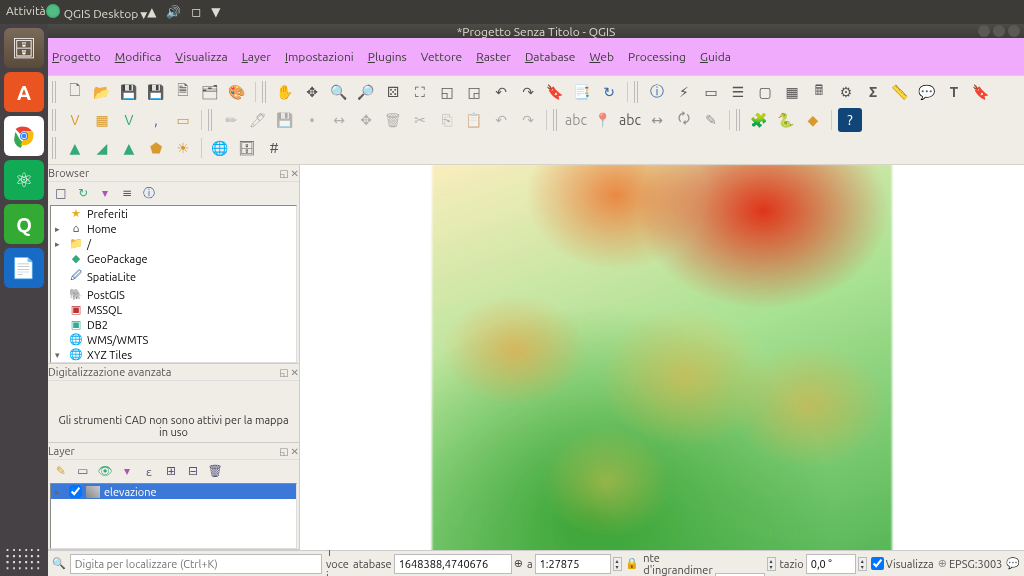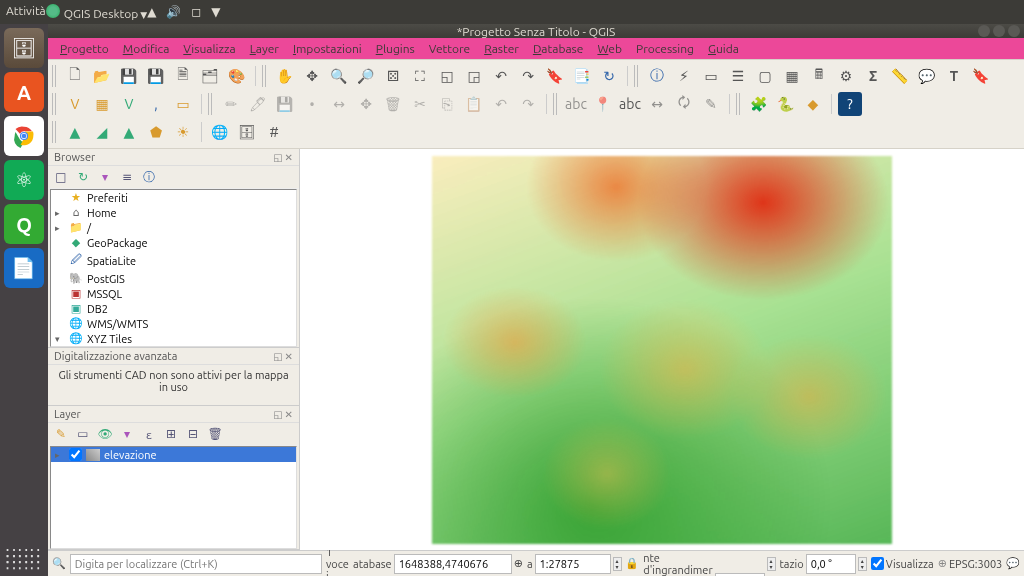--- a/index.html
+++ b/index.html
@@ -24,36 +24,36 @@
   .launcher .doc { background: #186bc4; }
   .launcher .grid { position: absolute; bottom: 8px; color: #ddd; font-size: 16px; letter-spacing: 2px; line-height: 6px; }
   
   
   .main { position: absolute; left: 48px; top: 24px; right: 0; bottom: 0; display: flex; flex-direction: column; }
   .title-bar { height: 14px; background: linear-gradient(#4c4b46,#3c3b37); color: #dfdbd2; display: flex; align-items: center; justify-content: center; font-size: 12px; position: relative; }
   .title-bar .win-btns { position: absolute; right: 4px; display: flex; gap: 3px; }
   .win-btns span { width: 12px; height: 12px; border-radius: 50%; background: #5a5955; display: inline-block; }
   
   
-  .menu-bar { height: 22px; background: #ec4899; border-bottom: 1px solid #d6d2c8; display: flex; align-items: center; padding: 0 8px; gap: 6px; font-size: 12px; color: #3c3b37; }
+  .menu-bar { height: 38px; background: #f0abfc; border-bottom: 1px solid #d6d2c8; display: flex; align-items: center; padding: 0 0; gap: 6px; font-size: 12px; color: #3c3b37; }
   .menu-bar span { padding: 2px 4px; cursor: default; }
   .menu-bar span u { text-decoration: underline; }
   
   
   .toolbars { background: #f0ede6; border-bottom: 1px solid #d6d2c8; padding: 2px 4px; }
   .tb-row { display: flex; align-items: center; gap: 3px; padding: 2px 0; }
   .tb-btn { width: 24px; height: 24px; display: flex; align-items: center; justify-content: center; border: 1px solid transparent; border-radius: 3px; font-size: 14px; color: #555; cursor: default; }
   .tb-sep { width: 1px; height: 20px; background: #ccc; margin: 0 3px; }
   .tb-grip { width: 6px; height: 22px; background: repeating-linear-gradient(90deg, #bbb 0 1px, transparent 1px 3px); margin-right: 2px; }
   
   
   .content { flex: 1; display: flex; overflow: hidden; }
   .left-panels { width: 252px; display: flex; flex-direction: column; border-right: 1px solid #ccc; }
   .panel { border-bottom: 1px solid #ccc; display: flex; flex-direction: column; }
-  .panel-head { background: #f0ede6; padding: 2px 6px; font-size: 11px; color: #555; display: flex; align-items: center; justify-content: space-between; border-bottom: 1px solid #ddd; }
+  .panel-head { background: #f0ede6; padding: 2px 0; font-size: 11px; color: #555; display: flex; align-items: center; justify-content: space-between; border-bottom: 1px solid #ddd; }
   .panel-head .btns { display: flex; gap: 2px; font-size: 10px; color: #888; }
   .panel-tb { display: flex; align-items: center; gap: 4px; padding: 2px 4px; border-bottom: 1px solid #eee; }
   .panel-tb .pbtn { width: 18px; height: 18px; font-size: 12px; display:flex; align-items:center; justify-content:center; color:#557;}
   .tree { flex: 1; overflow: auto; background: white; font-size: 11px; border: 1px inset #ddd; margin: 0 2px; }
   .tree-item { display: flex; align-items: center; padding: 1px 4px; gap: 4px; white-space: nowrap; }
   .tree-item .exp { width: 10px; color: #666; font-size: 9px; }
   .tree-item .ico { width: 14px; text-align: center; }
   .layer-sel { background: #3c78d8; color: white; }
   .layer-sel input { vertical-align: middle; }
   .cad-msg { padding: 4px 6px; font-size: 11px; color: #333; text-align: center; }
@@ -299,21 +299,21 @@
               <span>WMS/WMTS</span>
             </div>
             <div class="tree-item">
               <span class="exp">▾</span>
               <span class="ico" style="color:#3a7">🌐</span>
               <span>XYZ Tiles</span>
             </div>
           </div>
       </div>
 
-      <div class="panel" style="flex:0 0 58px;">
+      <div class="panel" style="flex:0 0 58px;gap:29px;">
         <div class="panel-head">
           <span>Digitalizzazione avanzata</span>
           <span class="btns">
               <span>◱</span>
               <span>✕</span>
             </span>
         </div>
         <div class="cad-msg">Gli strumenti CAD non sono attivi per la mappa in uso</div>
       </div>
 

